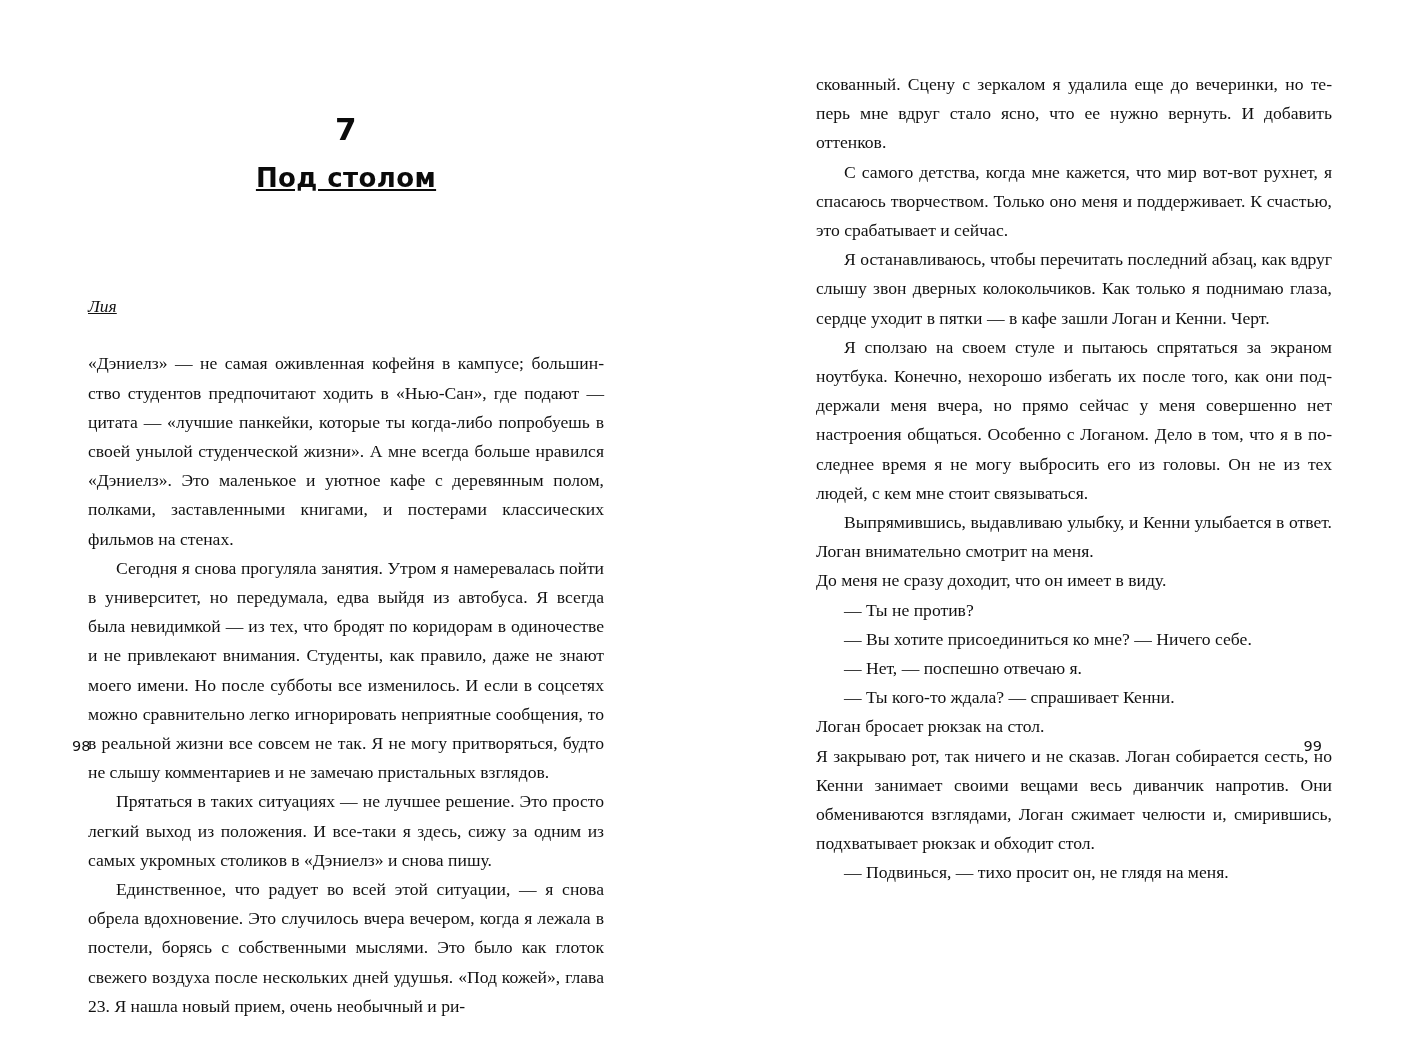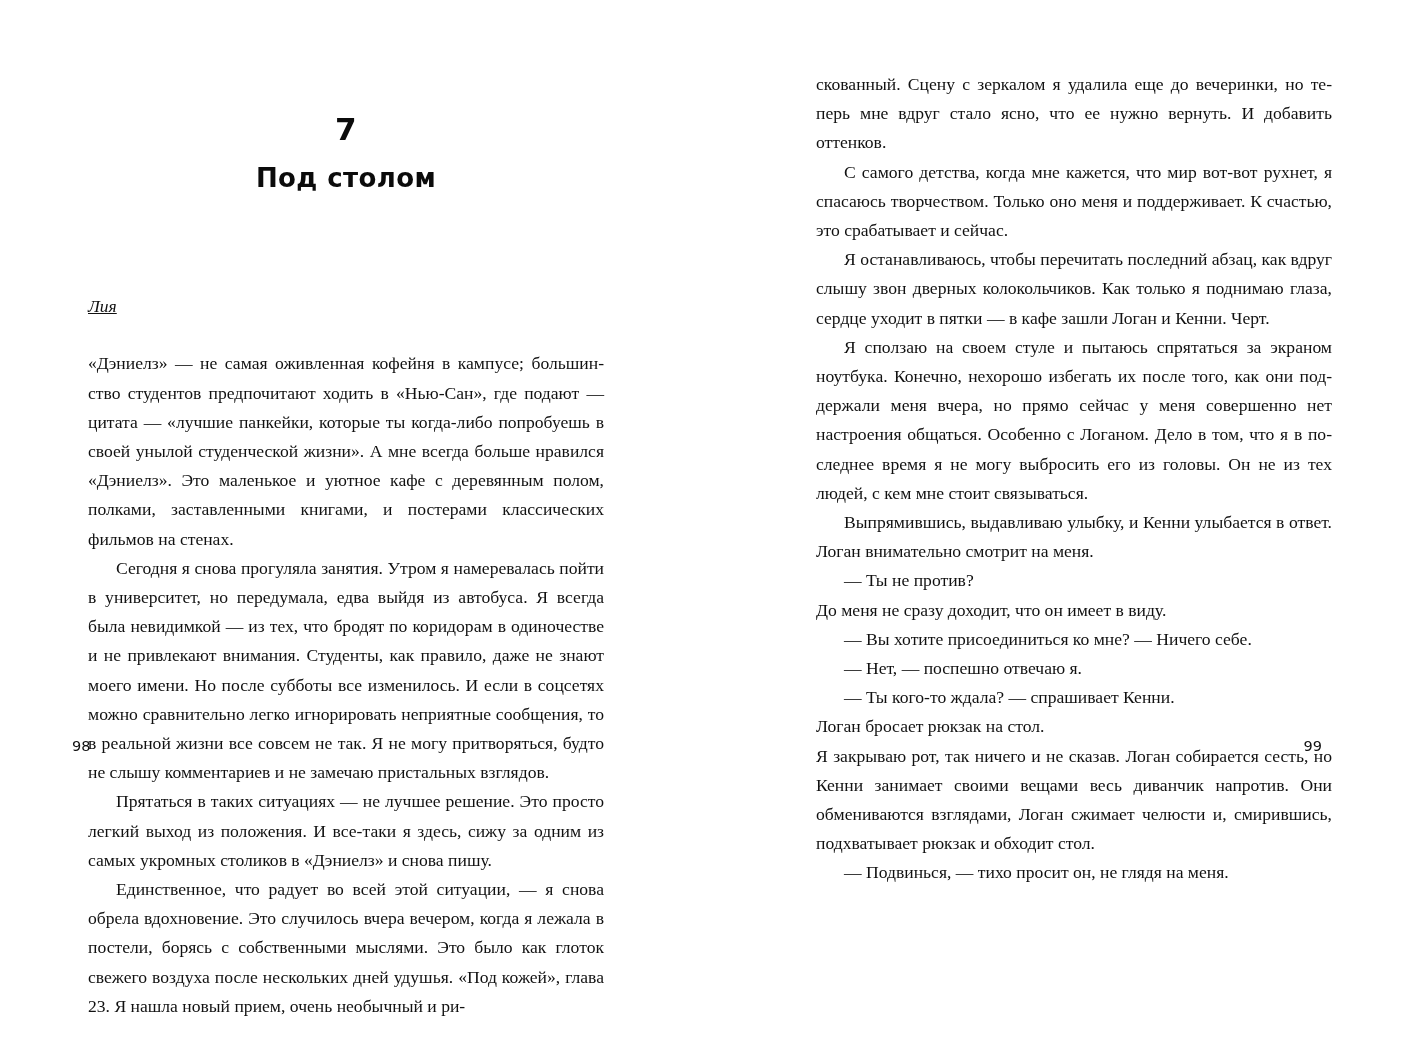--- a/index.html
+++ b/index.html
@@ -50,20 +50,21 @@
     color: #0b0b0b;
   }
   .chapter-title {
     text-align: center;
     font-family: "DejaVu Sans", sans-serif;
     font-weight: bold;
     font-size: 26px;
     letter-spacing: 0.4px;
     margin: 16px 0 0 0;
     color: #0b0b0b;
+    text-decoration: underline;
   }
   .speaker {
     font-style: italic;
     font-size: 17.5px;
     margin: 101px 0 0 0;
     line-height: 1.45;
     text-decoration: underline;
   }
   p.body {
     font-size: 17.6px;
@@ -111,22 +112,22 @@
     <div class="folio folio-left">98</div>
   </div>
 
   <div class="page page-right">
     <div class="col" style="top:70px;">
       <p class="body noind">скованный. Сцену с зеркалом я удалила еще до вечеринки, но те­перь мне вдруг стало ясно, что ее нужно вернуть. И добавить оттенков.</p>
       <p class="body ind">С самого детства, когда мне кажется, что мир вот-вот рухнет, я спасаюсь творчеством. Только оно меня и поддерживает. К сча­стью, это срабатывает и сейчас.</p>
       <p class="body ind">Я останавливаюсь, чтобы перечитать последний абзац, как вдруг слышу звон дверных колокольчиков. Как только я подни­маю глаза, сердце уходит в пятки — в кафе зашли Логан и Кенни. Черт.</p>
       <p class="body ind">Я сползаю на своем стуле и пытаюсь спрятаться за экраном ноутбука. Конечно, нехорошо избегать их после того, как они под­держали меня вчера, но прямо сейчас у меня совершенно нет настроения общаться. Особенно с Логаном. Дело в том, что я в по­следнее время я не могу выбросить его из головы. Он не из тех людей, с кем мне стоит связываться.</p>
       <p class="body ind">Выпрямившись, выдавливаю улыбку, и Кенни улыбается в от­вет. Логан внимательно смотрит на меня.</p>
+      <p class="body noind">До меня не сразу доходит, что он имеет в виду.</p>
       <p class="body ind">— Ты не против?</p>
-      <p class="body noind">До меня не сразу доходит, что он имеет в виду.</p>
       <p class="body ind">— Вы хотите присоединиться ко мне? — Ничего себе.</p>
       <p class="body ind">— Нет, — поспешно отвечаю я.</p>
       <p class="body ind">— Ты кого-то ждала? — спрашивает Кенни.</p>
       <p class="body noind">Логан бросает рюкзак на стол.</p>
       <p class="body noind">Я закрываю рот, так ничего и не сказав. Логан собирается сесть, но Кенни занимает своими вещами весь диванчик напротив. Они обмениваются взглядами, Логан сжимает челюсти и, смирившись, подхватывает рюкзак и обходит стол.</p>
       <p class="body ind">— Подвинься, — тихо просит он, не глядя на меня.</p>
     </div>
     <div class="folio folio-right">99</div>
   </div>
 

